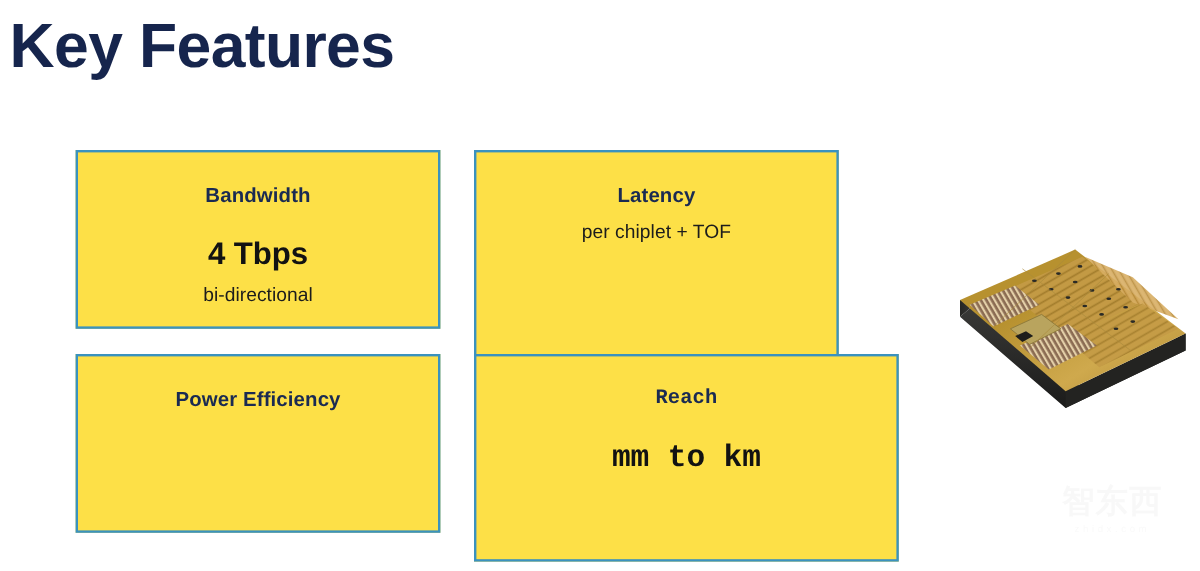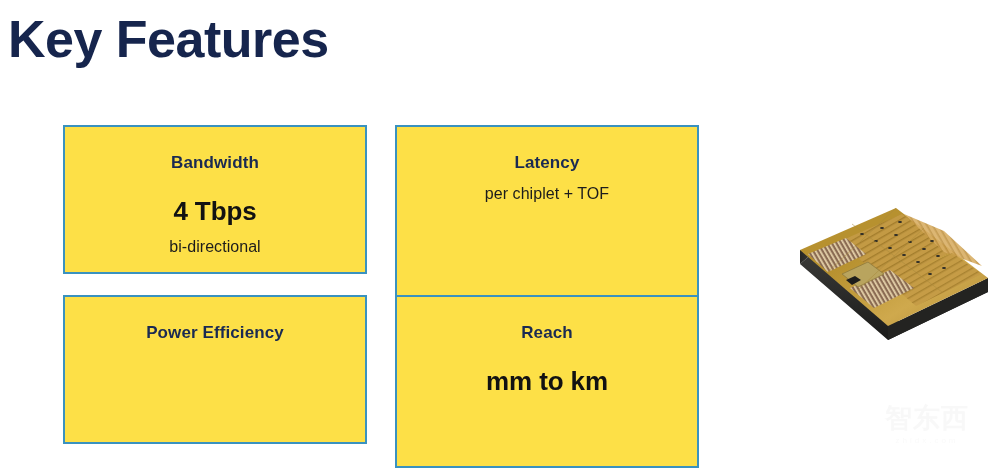--- a/index.html
+++ b/index.html
@@ -34,21 +34,21 @@
   .feature-card {
     position: absolute;
     box-sizing: border-box;
     border: 2px solid #3a92bf;
     background: #fde047;
     text-align: center;
   }
   .card-1 { left: 63px;  top: 125px; width: 304px; height: 149px; }
   .card-2 { left: 395px; top: 125px; width: 304px; height: 193px; }
   .card-3 { left: 63px;  top: 295px; width: 304px; height: 149px; }
-  .card-4 { left: 395px; top: 295px; width: 304px; height: 173px; }
+  .card-4 { left: 395px; top: 295px; width: 354px; height: 173px; font-family: Liberation Mono, monospace; }
 
   .card-heading {
     color: #1a2a52;
     font-size: 17px;
     font-weight: bold;
     letter-spacing: 0.1px;
     margin-top: 27px;
     line-height: 1;
   }
   .card-value {

